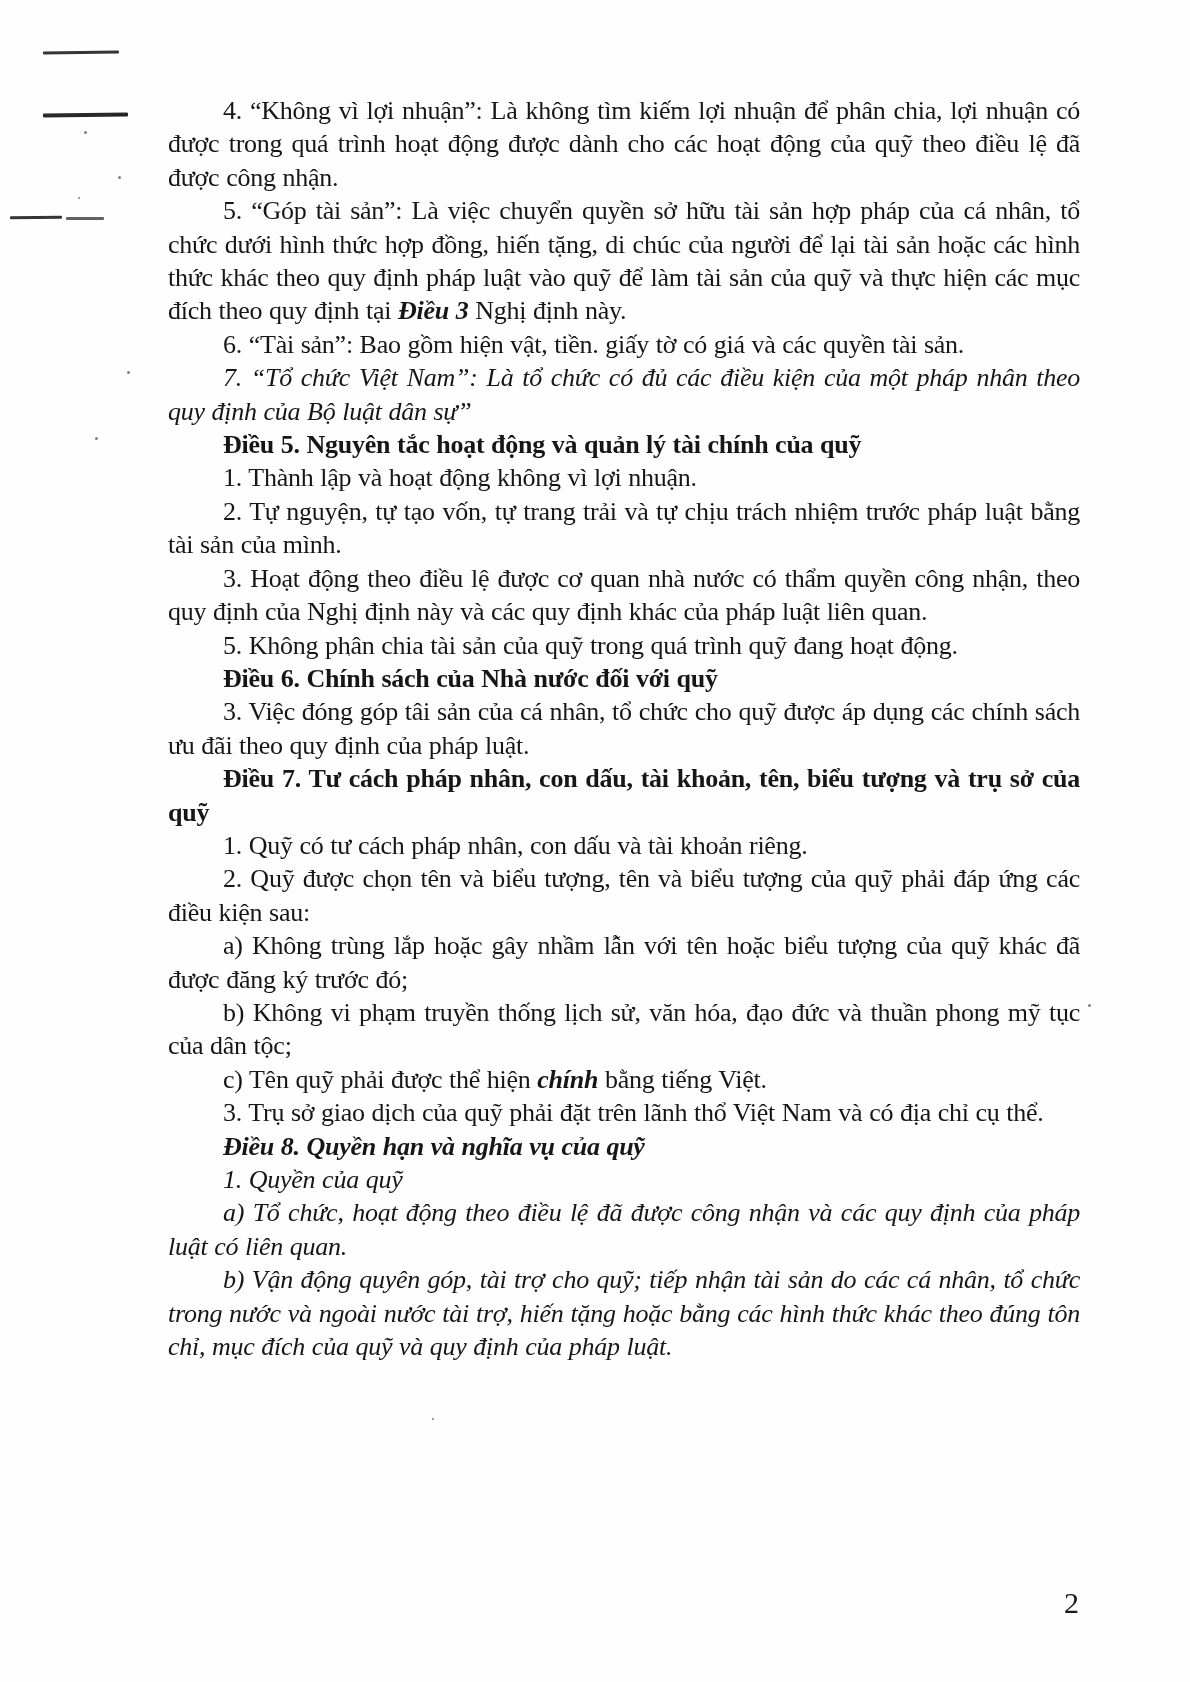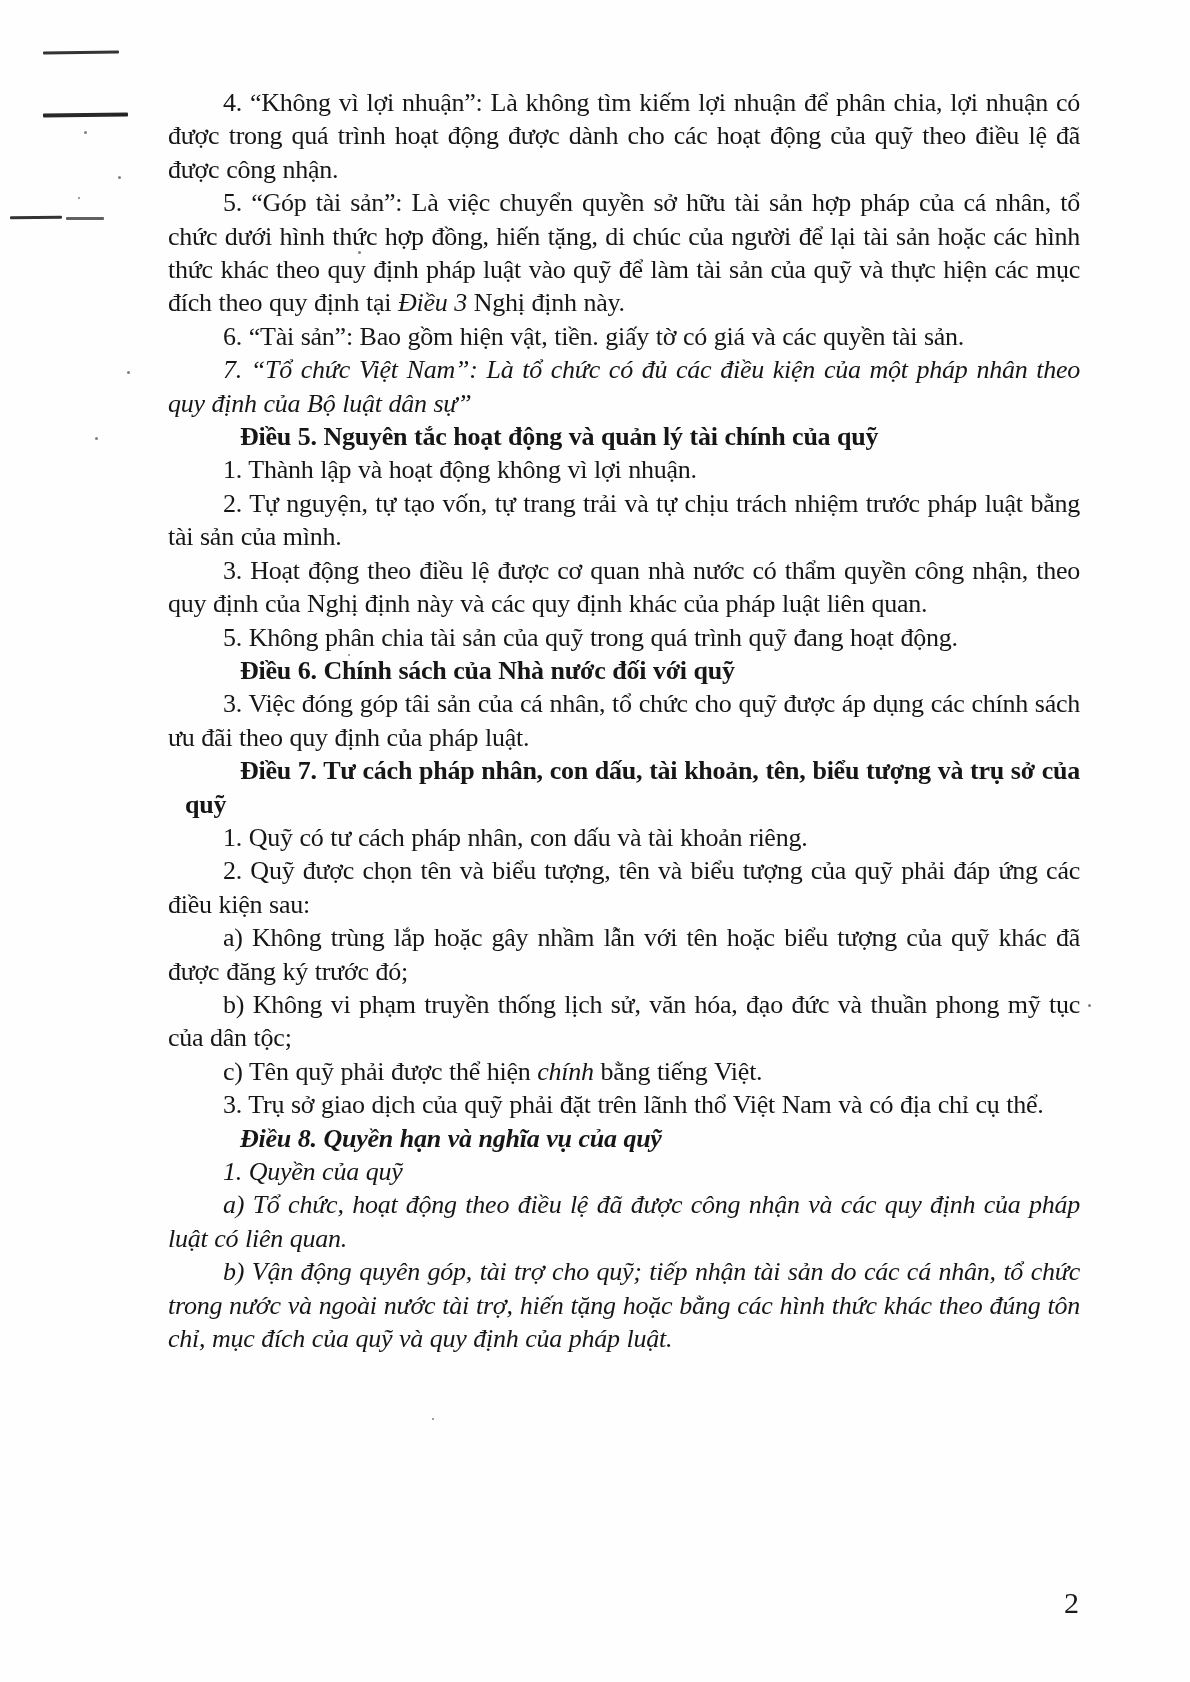--- a/index.html
+++ b/index.html
@@ -16,35 +16,35 @@
     color: #161616;
   }
   .page {
     position: absolute;
     inset: 0;
     background: #fefefe;
   }
   .content {
     position: absolute;
     left: 168px;
-    top: 86px;
+    top: 94px;
     width: 912px;
     font-size: 26px;
     line-height: 33.4px;
     text-align: justify;
   }
   .para {
     margin: 0;
     text-indent: 55px;
     letter-spacing: -0.25px;
     word-spacing: 0.5px;
   }
-  .para.heading { font-weight: bold; margin-left: 17px; }
+  .para.heading { font-weight: bold; }
   .para.italic  { font-style: italic; font-family: Liberation Serif, serif; }
-  .seg-italic   { font-style: italic; }
+  .seg-italic   { font-style: italic; font-weight: bold; }
   .pagenum {
     position: absolute;
     left: 1064px;
     top: 1586px;
     font-size: 30px;
     color: #1a1a1a;
   }
   .dash {
     position: absolute;
     background: #1e1e1e;

